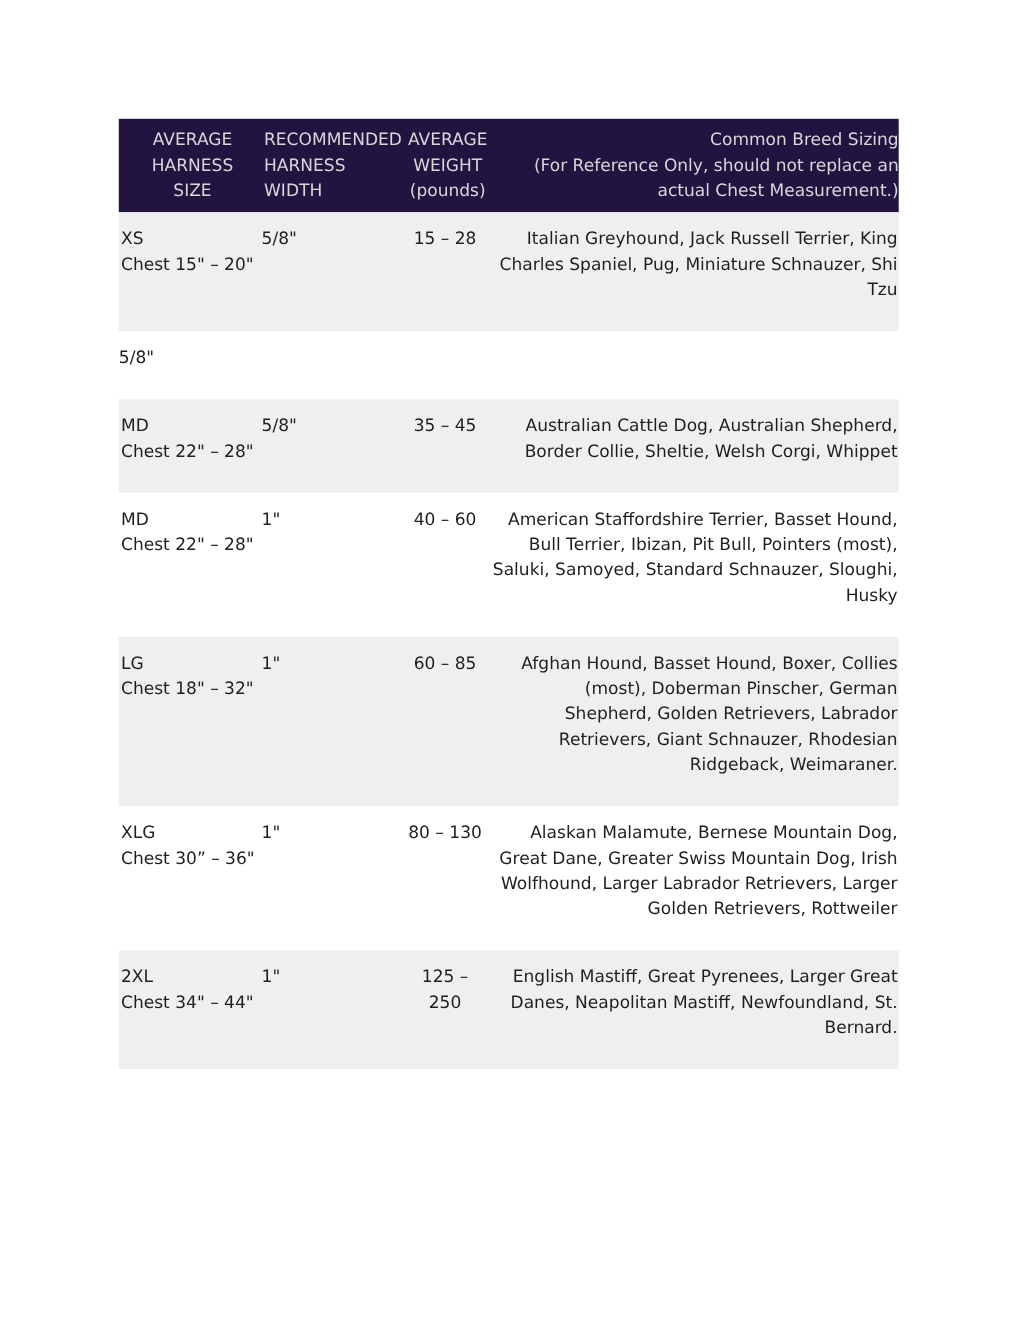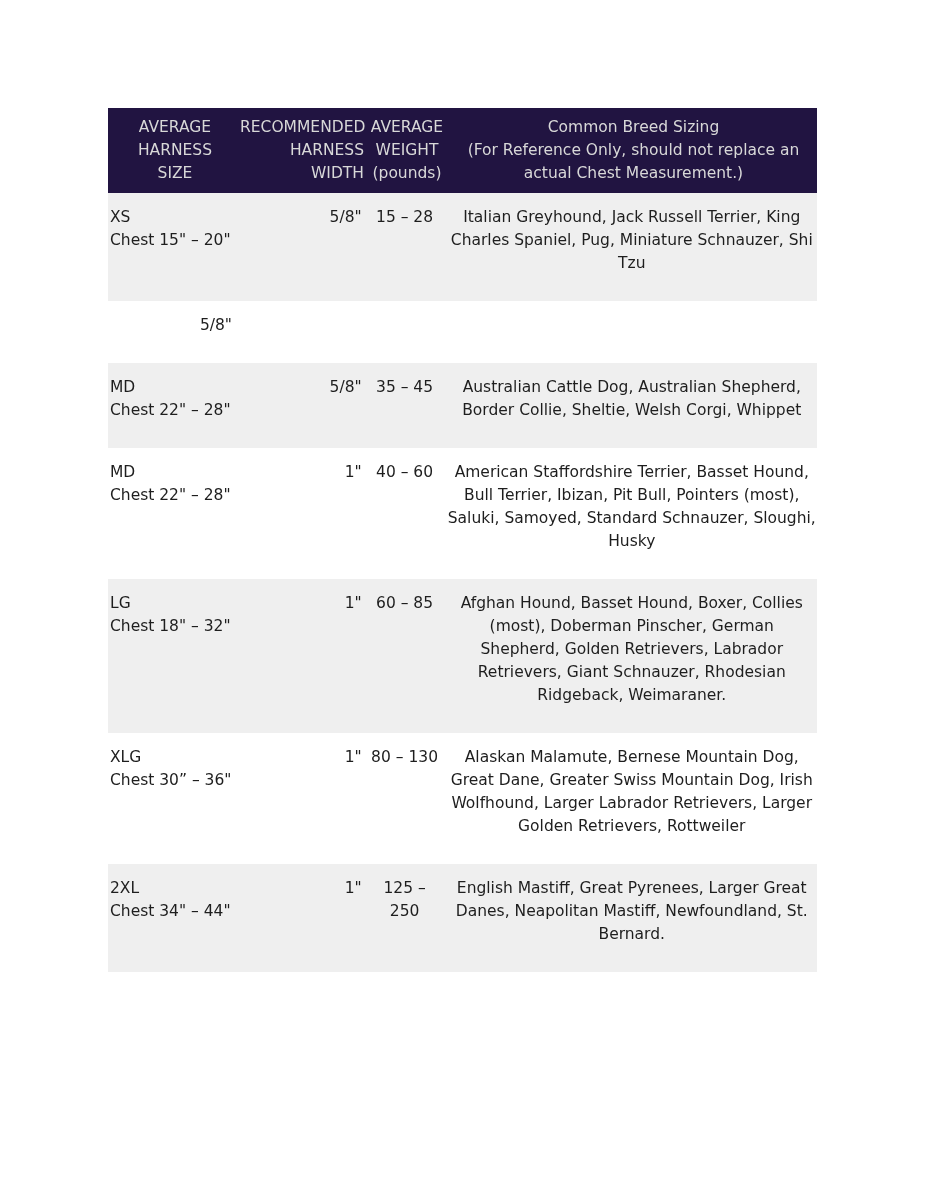--- a/index.html
+++ b/index.html
@@ -40,23 +40,23 @@
   
   .tr:nth-child(even) {
     background: #efefef;
   }
   .td {
     padding-top: 13px;
     padding-bottom: 26px;
     white-space: pre-line;
   }
   .c1 { width: 130px; padding-left: 2px; box-sizing: border-box; }
-  .c2 { width: 124px; text-align: right; }
+  .c2 { width: 124px; text-align: left; }
   .c3 { width: 86px;  text-align: center; }
-  .c4 { width: 369px; text-align: center; }
+  .c4 { width: 369px; text-align: right; }
   .td.c4 { white-space: normal; padding-right: 1px; }
   .th.c1 { width: 132px; }
   .th.c2 { width: 124px; }
   .th.c3 { width: 86px; }
   .th.c4 { width: 367px; }
 </style>
 </head>
 <body>
 
 <div class="page">

